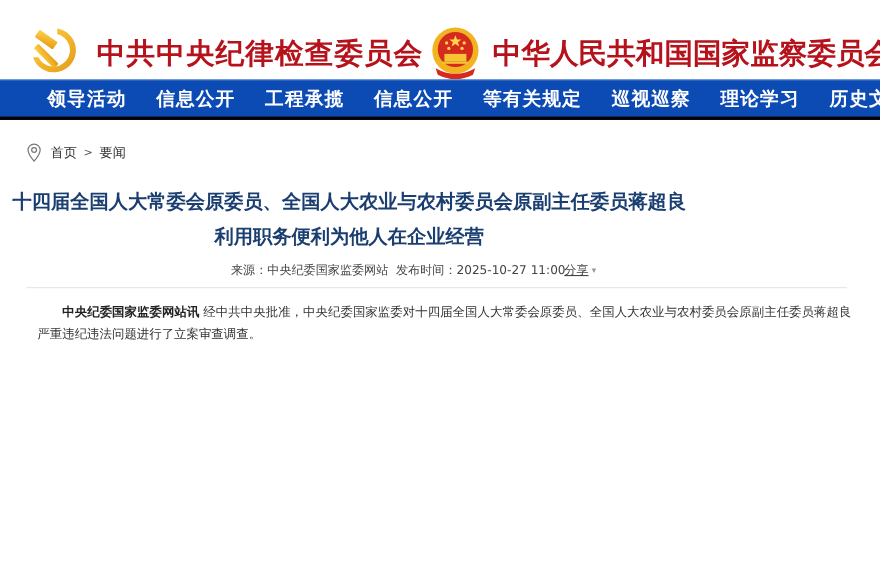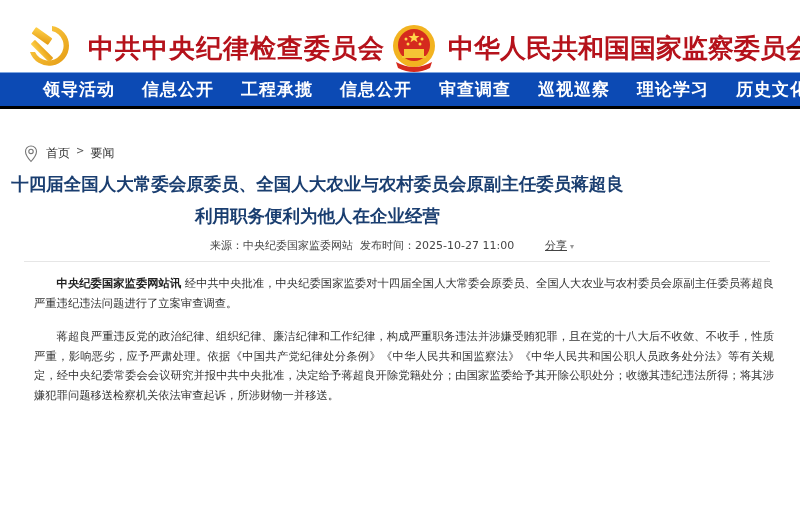--- a/index.html
+++ b/index.html
@@ -12,31 +12,31 @@
   .brand-right { left: 388px; }
   .emblem { width: 52px; height: 52px; flex: 0 0 52px; }
   .brand-title { font-family: "DejaVu Serif", "Liberation Serif", serif; font-weight: bold; color: #b5121b; font-size: 26px; letter-spacing: 1px; white-space: nowrap; }
   .brand-left .brand-title { margin-left: 14px; font-size: 26px; }
   .brand-right .brand-title { margin-left: 8px; font-size: 26px; letter-spacing: 0; }
 
   .nav { position: absolute; left: 0; top: 72px; width: 800px; height: 37px; background: #0c4ab4; border-top: 1px solid #7ea6e0; border-bottom: 3px solid #000000; }
   .nav-list { display: flex; height: 33px; align-items: center; padding-left: 43px; }
   .nav-item { font-family: "DejaVu Serif", "Liberation Serif", serif; font-weight: bold; color: #ffffff; font-size: 17px; white-space: nowrap; margin-right: 27px; letter-spacing: 1px; cursor: pointer; }
 
-  .breadcrumb { position: absolute; left: 24px; top: 130px; display: flex; font-size: 12px; color: #333; margin-top: 15px; }
+  .breadcrumb { position: absolute; left: 24px; top: 130px; display: flex; align-items: center; font-size: 12px; color: #333; }
   .pin-icon { width: 14px; height: 18px; margin-right: 8px; }
   .crumb-sep { margin: 0 6px; font-size: 10px; color: #555; }
   .crumb-link { color: #333; cursor: pointer; }
 
   .article-title { position: absolute; left: 0; top: 168px; width: 635px; text-align: center; font-weight: bold; color: #1a3e70; font-size: 17.5px; line-height: 32px; }
 
   .meta { position: absolute; left: 0; top: 238px; width: 800px; font-size: 11px; color: #444; }
   .meta-source { position: absolute; left: 210px; white-space: nowrap; }
   .meta-time { position: absolute; left: 360px; white-space: nowrap; }
-  .meta-share { position: absolute; left: 545px; white-space: nowrap; cursor: pointer; text-decoration: underline; }
+  .meta-share { position: absolute; left: 513px; white-space: nowrap; cursor: pointer; text-decoration: underline; }
   .caret-icon { display: inline-block; font-size: 8px; color: #999; margin-left: 3px; vertical-align: middle; }
 
   .separator { position: absolute; left: 24px; top: 261px; width: 746px; height: 1px; background: #e6e6e6; }
 
   .content { position: absolute; left: 34px; top: 274px; width: 740px; font-size: 11.3px; color: #333; line-height: 19.5px; }
   .para { text-indent: 2em; margin-bottom: 14px; text-align: justify; }
   .para strong { font-weight: bold; color: #222; }
 </style>
 </head>
 <body>
@@ -72,21 +72,21 @@
     <span class="brand-title">中华人民共和国国家监察委员会</span>
   </div>
 </div>
 
 <div class="nav">
   <div class="nav-list">
     <span class="nav-item">领导活动</span>
     <span class="nav-item">信息公开</span>
     <span class="nav-item">工程承揽</span>
     <span class="nav-item">信息公开</span>
-    <span class="nav-item">审查调查</span>
+    <span class="nav-item">等有关规定</span>
     <span class="nav-item">巡视巡察</span>
     <span class="nav-item">理论学习</span>
     <span class="nav-item">历史文化</span>
   </div>
 </div>
 
 <div class="breadcrumb">
   <svg class="pin-icon" viewBox="0 0 14 18">
     <path d="M7 1 C3.7 1 1.5 3.4 1.5 6.4 C1.5 10.3 7 16.5 7 16.5 C7 16.5 12.5 10.3 12.5 6.4 C12.5 3.4 10.3 1 7 1 Z" fill="none" stroke="#777" stroke-width="1.1"></path>
     <circle cx="7" cy="6.4" r="2.2" fill="none" stroke="#777" stroke-width="1.1"></circle>
@@ -106,14 +106,13 @@
   <span class="meta-time">发布时间：2025-10-27 11:00</span>
   <span class="meta-share">
     <span>分享</span><span class="caret-icon">▾</span>
   </span>
 </div>
 
 <div class="separator"></div>
 
 <div class="content">
   <p class="para"><strong>中央纪委国家监委网站讯</strong><span> 经中共中央批准，中央纪委国家监委对十四届全国人大常委会原委员、全国人大农业与农村委员会原副主任委员蒋超良严重违纪违法问题进行了立案审查调查。</span></p>
-  <p class="para"><span>蒋超良严重违反党的政治纪律、组织纪律、廉洁纪律和工作纪律，构成严重职务违法并涉嫌受贿犯罪，且在党的十八大后不收敛、不收手，性质严重，影响恶劣，应予严肃处理。依据《中国共产党纪律处分条例》《中华人民共和国监察法》《中华人民共和国公职人员政务处分法》等有关规定，经中央纪委常委会会议研究并报中共中央批准，决定给予蒋超良开除党籍处分；由国家监委给予其开除公职处分；收缴其违纪违法所得；将其涉嫌犯罪问题移送检察机关依法审查起诉，所涉财物一并移送。</span></p>
 </div>
 
 </body></html>

